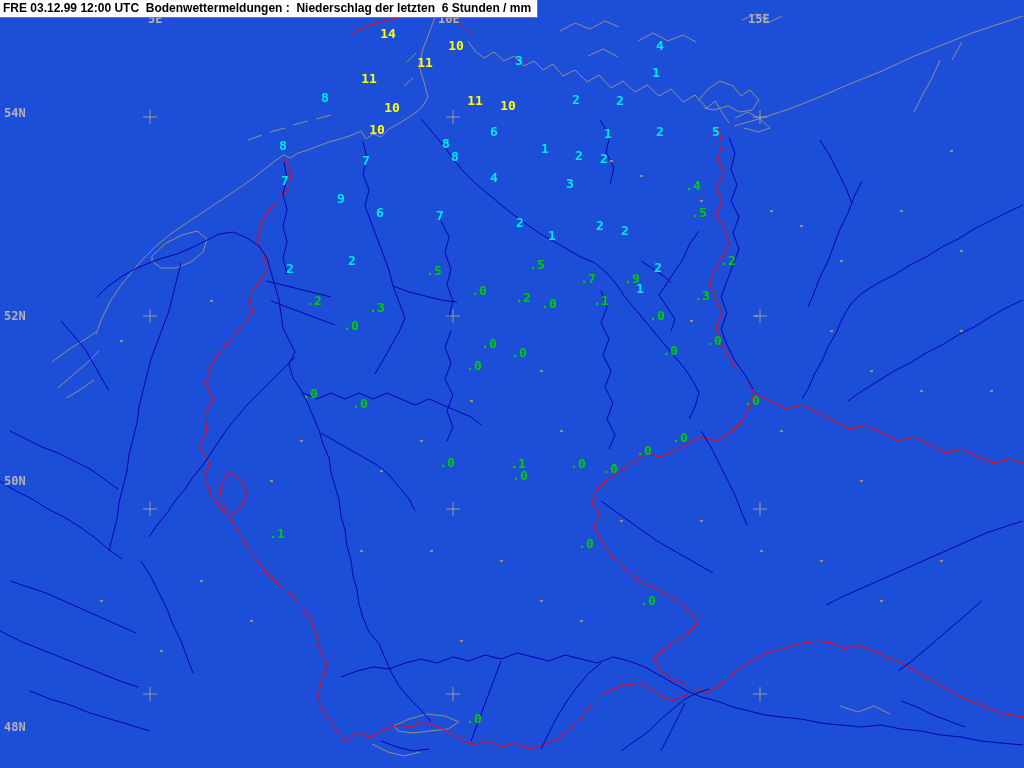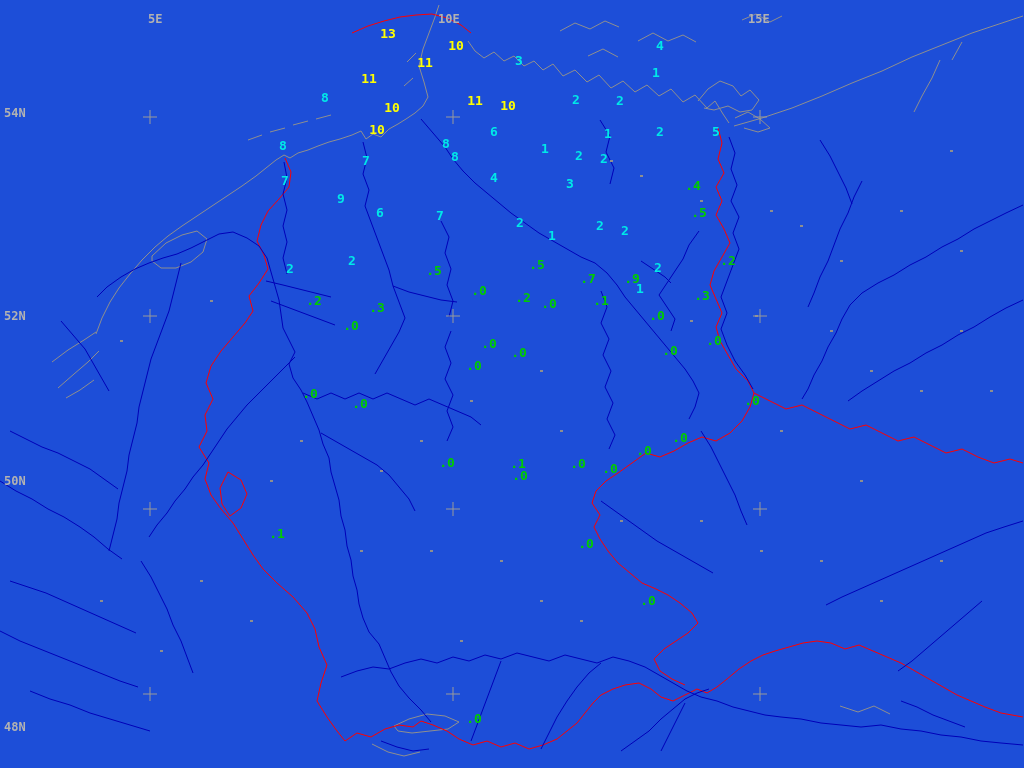--- a/index.html
+++ b/index.html
@@ -152,21 +152,21 @@
   <div id="labels-layer">
       <span class="grid-label" style="left: 148px; top: 12px;">5E</span>
       <span class="grid-label" style="left: 438px; top: 12px; text-align: right;">10E</span>
       <span class="grid-label" style="left: 748px; top: 12px;">15E</span>
       <span class="grid-label lat" style="top: 106px;">54N</span>
       <span class="grid-label lat" style="top: 309px;">52N</span>
       <span class="grid-label lat" style="top: 474px;">50N</span>
       <span class="grid-label lat" style="top: 720px;">48N</span>
     </div>
   <div id="stations-layer">
-      <span class="station val-y" style="left: 388px; top: 33px;">13</span>
+      <span class="station val-y" style="left: 388px; top: 33px;">14</span>
       <span class="station val-y" style="left: 456px; top: 45px;">10</span>
       <span class="station val-y" style="left: 425px; top: 62px;">11</span>
       <span class="station val-y" style="left: 369px; top: 78px;">11</span>
       <span class="station val-y" style="left: 475px; top: 100px;">11</span>
       <span class="station val-y" style="left: 508px; top: 105px;">10</span>
       <span class="station val-y" style="left: 392px; top: 107px;">10</span>
       <span class="station val-y" style="left: 377px; top: 129px;">10</span>
       <span class="station val-c" style="left: 519px; top: 60px;">3</span>
       <span class="station val-c" style="left: 660px; top: 45px;">4</span>
       <span class="station val-c" style="left: 656px; top: 72px;">1</span>
@@ -227,13 +227,14 @@
       <span class="station val-g" style="left: 447px; top: 462px;">.0</span>
       <span class="station val-g" style="left: 518px; top: 463px;">.1</span>
       <span class="station val-g" style="left: 578px; top: 463px;">.0</span>
       <span class="station val-g" style="left: 610px; top: 468px;">.0</span>
       <span class="station val-g" style="left: 520px; top: 475px;">.0</span>
       <span class="station val-g" style="left: 277px; top: 533px;">.1</span>
       <span class="station val-g" style="left: 586px; top: 543px;">.0</span>
       <span class="station val-g" style="left: 648px; top: 600px;">.0</span>
       <span class="station val-g" style="left: 474px; top: 718px;">.0</span>
     </div>
+  <div id="title-bar">FRE 03.12.99 12:00 UTC  Bodenwettermeldungen :  Niederschlag der letzten  6 Stunden / mm</div>
 </div>
 
 </body></html>

